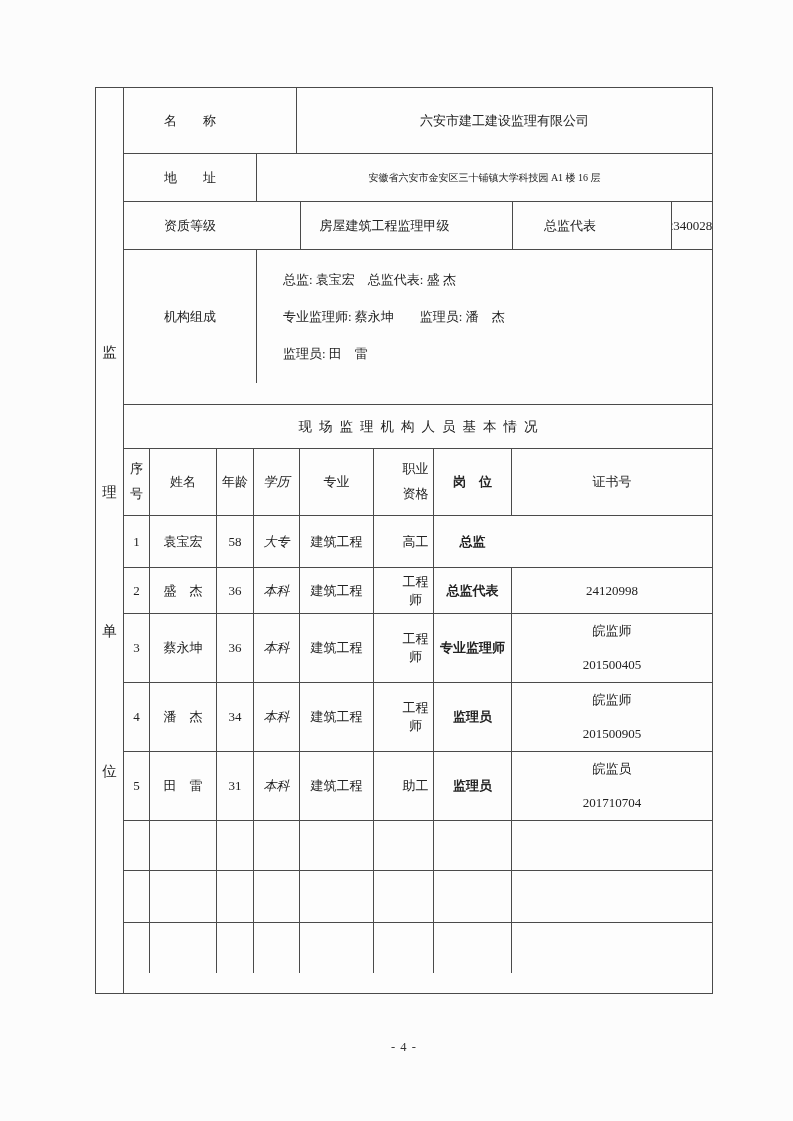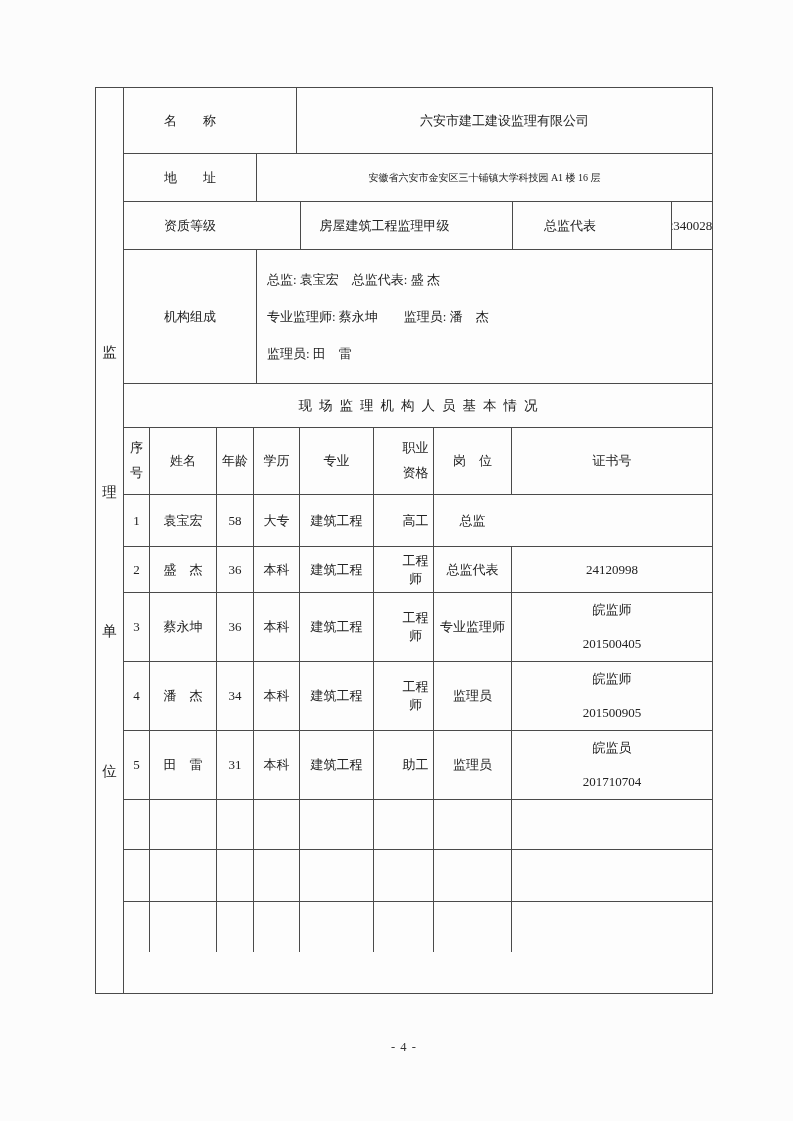--- a/index.html
+++ b/index.html
@@ -52,54 +52,54 @@
   }
   .cell + .cell { border-left: 1px solid #4a4a4a; }
   .fx { flex: 1; min-width: 0; }
 
   
   .h-name  { height: 65px; gap: 40px; }
   .h-addr  { height: 48px; }
   .h-qual  { height: 48px; gap: 44px; }
   .h-legal { height: 42px; }
   .h-org   { height: 134px; }
-  .h-title { height: 44px; }
+  .h-title { height: 44px; margin-top: 21px; }
   .h-phead { height: 67px; }
   .w-label { width: 132px; }
   .w-qval  { width: 168px; }
   .w-qkey  { width: 115px; }
   .addr-cell { font-size: 10px; }
 
   .org-cell {
     flex: 1; min-width: 0;
     display: flex;
     flex-direction: column;
     justify-content: center;
     align-items: flex-start;
     text-align: left;
-    padding-left: 10px;
+    padding-left: 26px;
     font-size: 13px;
     line-height: 37px;
   }
   .title-cell {
     flex: 1;
     letter-spacing: 7px;
     text-indent: 7px;
     font-size: 13.5px;
   }
   .phead .cell { line-height: 1.9; }
 
   
   .c0 { width: 25px; }
   .c1 { width: 67px; }
   .c2 { width: 37px; }
-  .c3 { width: 46px; }
+  .c3 { width: 46px; font-style: italic; }
   .c4 { width: 74px; }
   .c5 { width: 60px; padding-left: 24px; }
-  .c6 { width: 78px; }
+  .c6 { width: 78px; font-weight: bold; }
   .c7 { flex: 1; min-width: 0; line-height: 2.6; }
 
   
   .h-r1 { height: 52px; }
   .h-r2 { height: 46px; }
   .h-r3 { height: 69px; }
   .h-r4 { height: 69px; }
   .h-r5 { height: 69px; }
   .h-e1 { height: 50px; }
   .h-e2 { height: 52px; }

